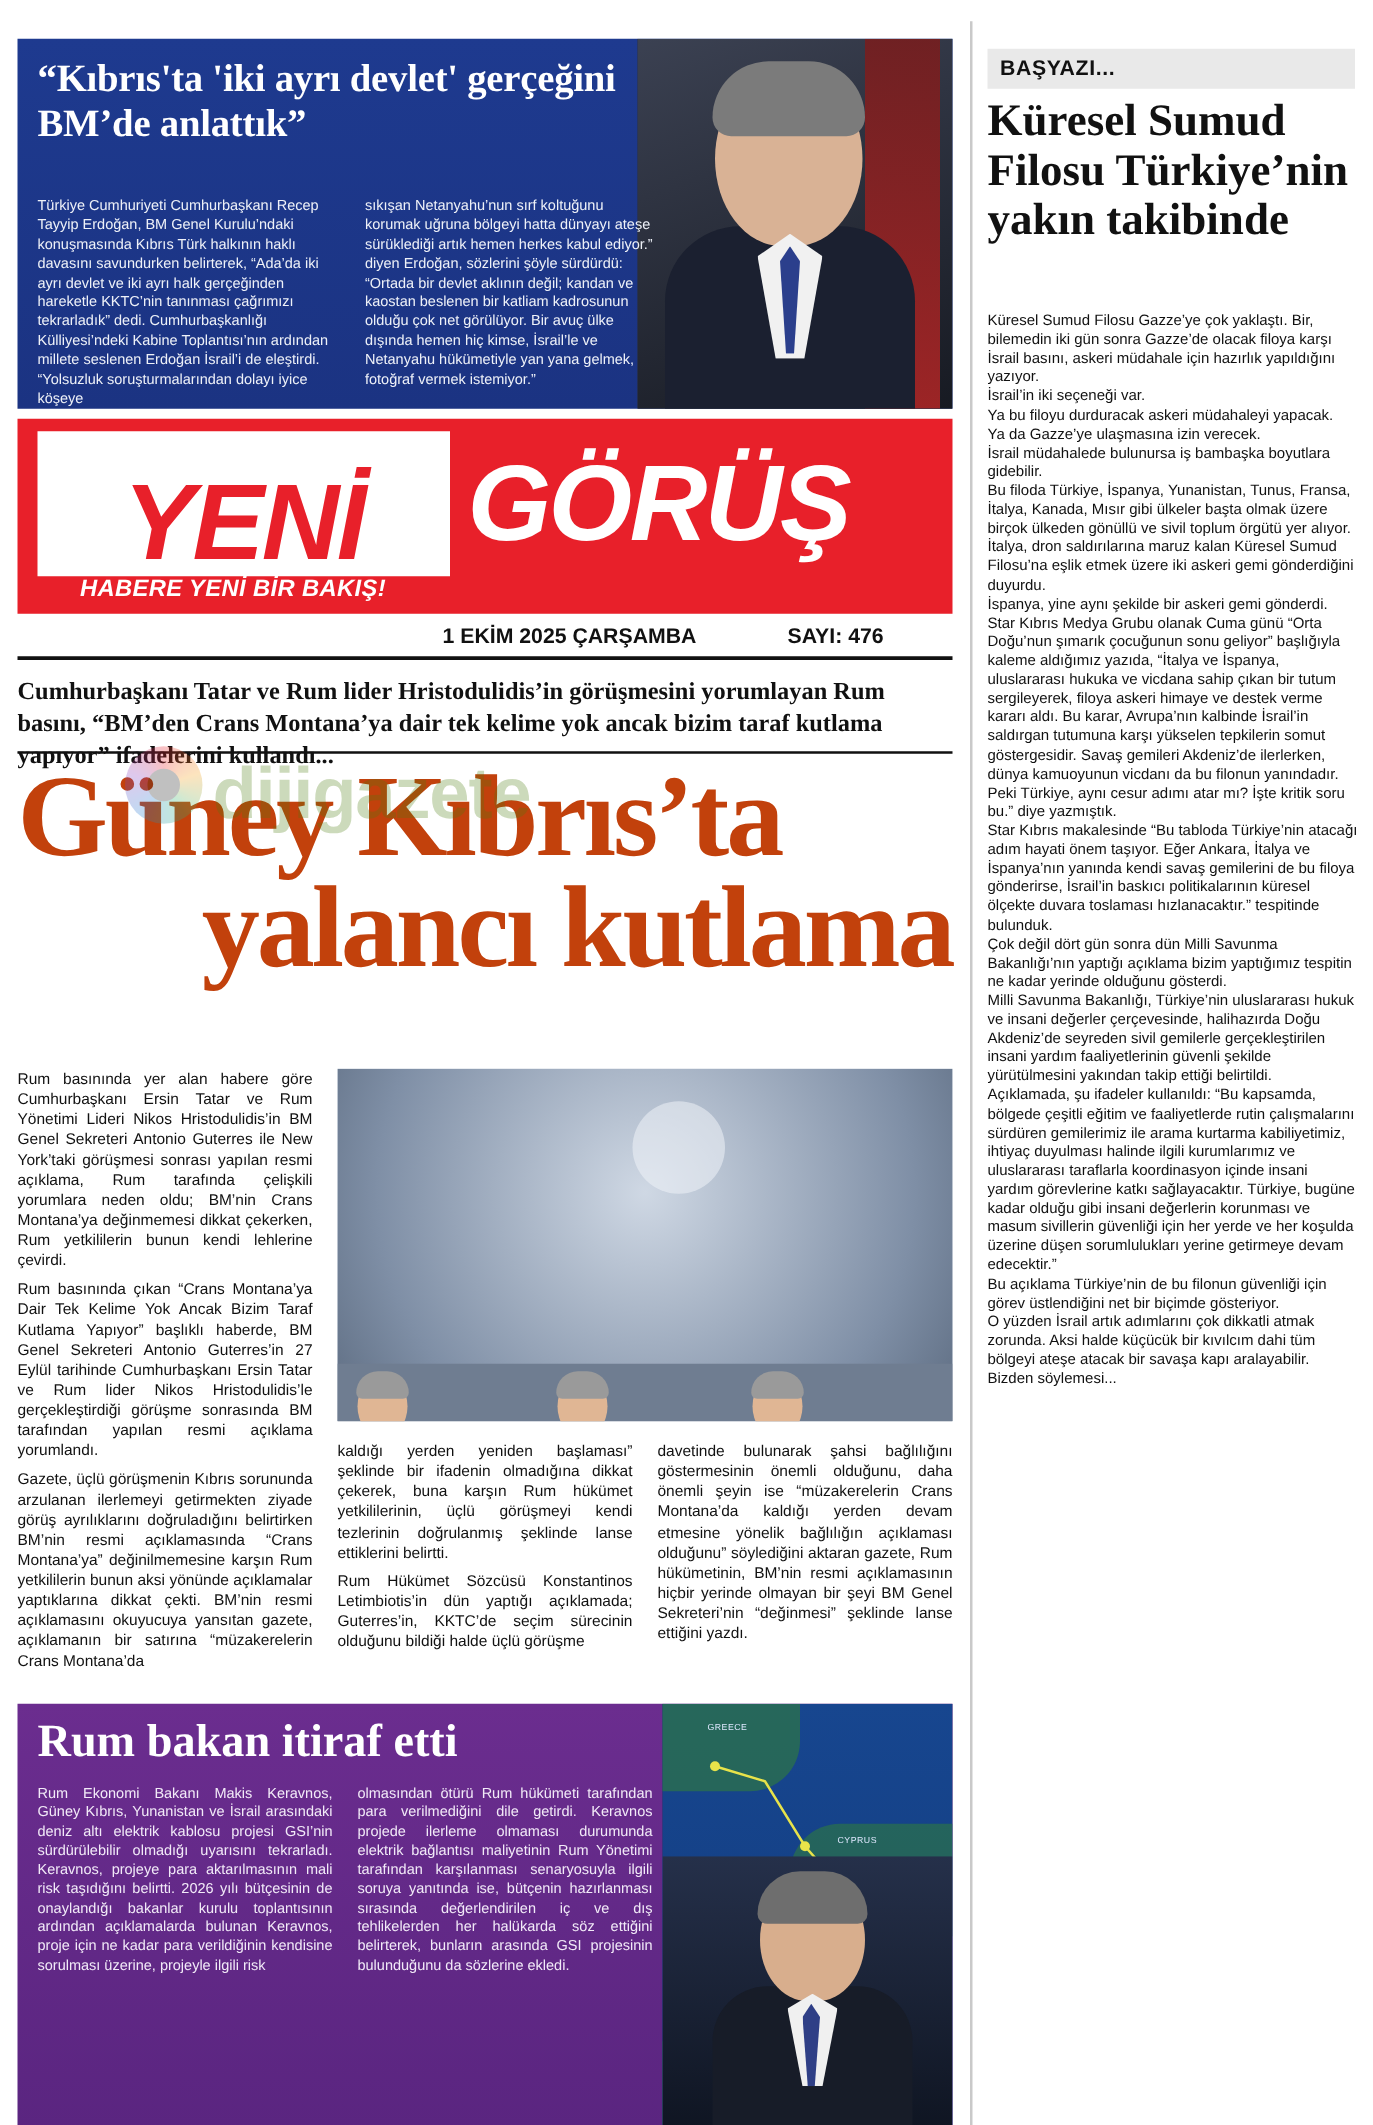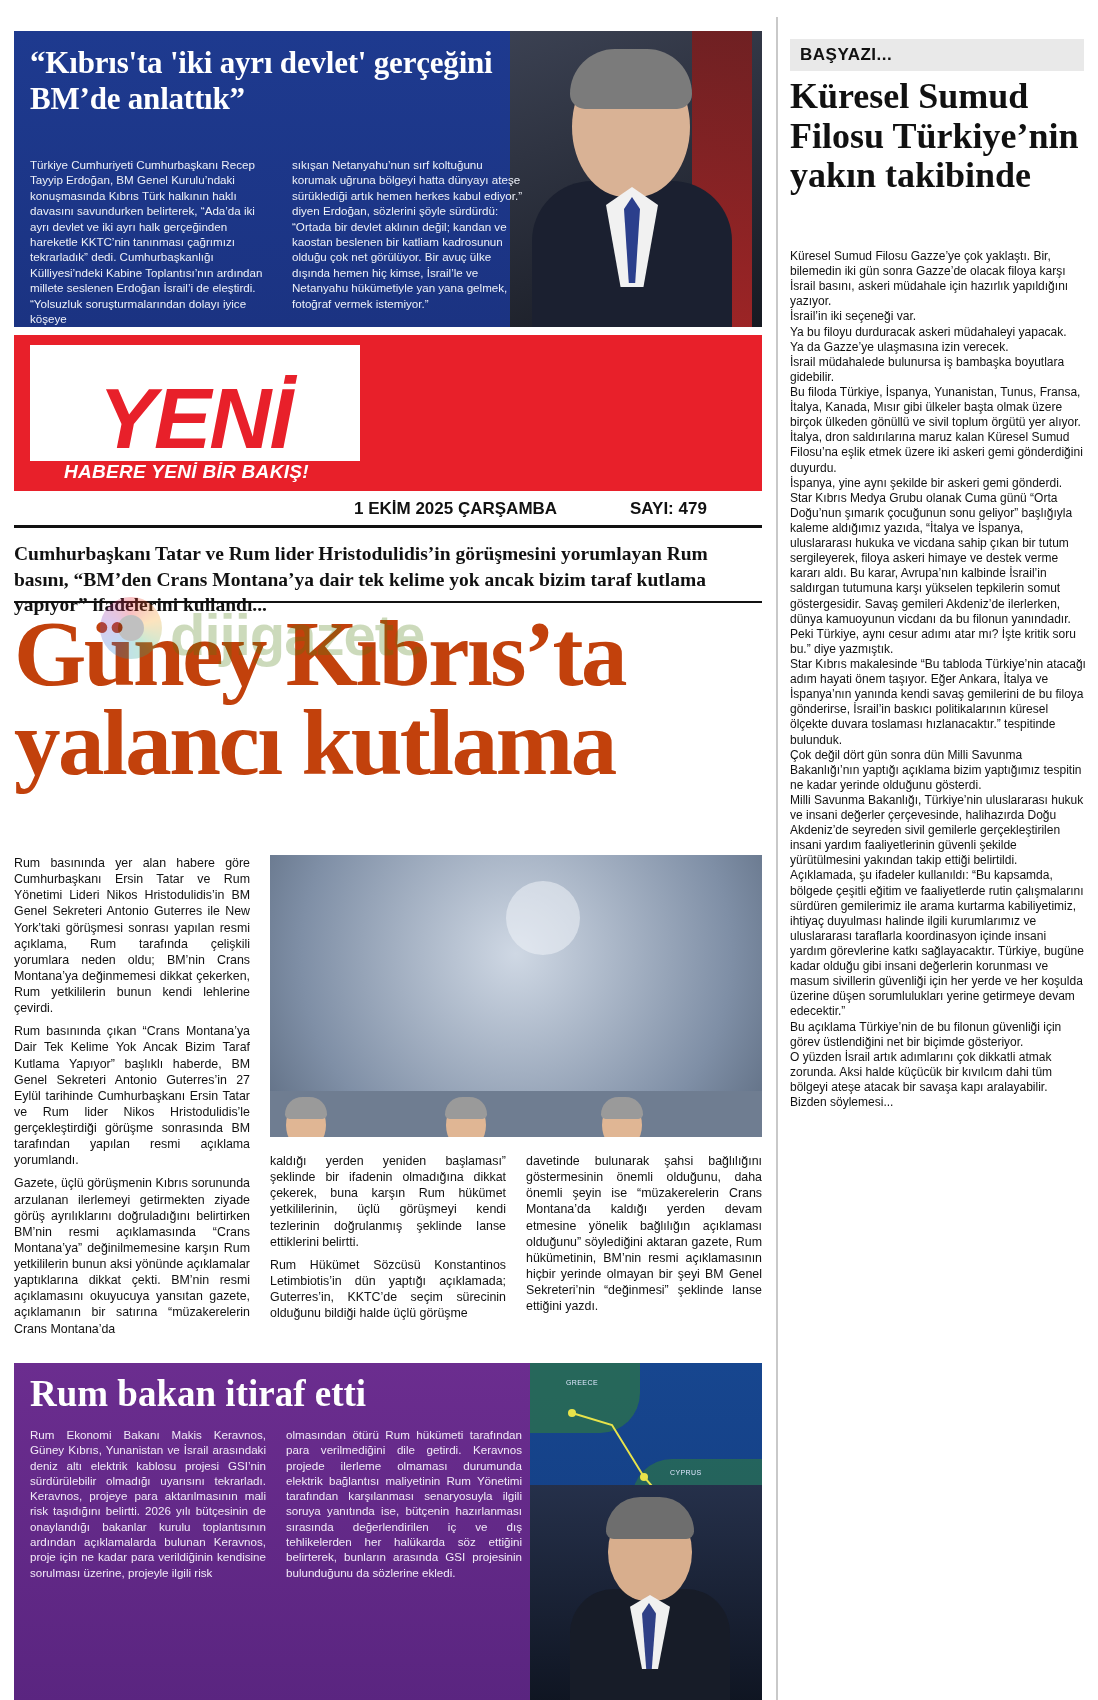--- a/index.html
+++ b/index.html
@@ -83,21 +83,21 @@
     line-height:1.32; color:#111;
   }
   .kicker-rule { position:absolute; left:14px; top:584px; width:748px; height:2px; background:#111; }
 
   
   .bighead {
     position:absolute; left:14px; top:592px; width:748px; height:230px;
     font-family:"Liberation Serif", serif; font-weight:bold;
     font-size:93px; line-height:.96; letter-spacing:-2.5px; color:#c2410c;
   }
-  .bighead .l2 { display:block; }
+  .bighead .l2 { display:block; text-align:right; }
 
   
   .wm { position:absolute; left:100px; top:570px; width:560px; height:90px; opacity:.28; pointer-events:none; }
   .wm .dot { position:absolute; left:0; top:10px; width:62px; height:62px; border-radius:50%;
     background: conic-gradient(#e8202a,#f6a01a,#2bb673,#1e7fd4,#8a3fc0,#e8202a); }
   .wm .dotin { position:absolute; left:18px; top:28px; width:26px; height:26px; border-radius:50%; background:#222; }
   .wm .txt { position:absolute; left:70px; top:14px; font-size:58px; font-weight:bold; color:#4d7c0f; letter-spacing:-1px; font-family:"Liberation Sans",sans-serif;}
 
   
   .bodyzone { position:absolute; left:14px; top:838px; width:748px; height:494px; }
@@ -191,24 +191,25 @@
         <div class="tb-col">Türkiye Cumhuriyeti Cumhurbaşkanı Recep Tayyip Erdoğan, BM Genel Kurulu’ndaki konuşmasında Kıbrıs Türk halkının haklı davasını savundurken belirterek, “Ada’da iki ayrı devlet ve iki ayrı halk gerçeğinden hareketle KKTC’nin tanınması çağrımızı tekrarladık” dedi. Cumhurbaşkanlığı Külliyesi’ndeki Kabine Toplantısı’nın ardından millete seslenen Erdoğan İsrail’i de eleştirdi. “Yolsuzluk soruşturmalarından dolayı iyice köşeye</div>
         <div class="tb-col second">sıkışan Netanyahu’nun sırf koltuğunu korumak uğruna bölgeyi hatta dünyayı ateşe sürüklediği artık hemen herkes kabul ediyor.” diyen Erdoğan, sözlerini şöyle sürdürdü: “Ortada bir devlet aklının değil; kandan ve kaostan beslenen bir katliam kadrosunun olduğu çok net görülüyor. Bir avuç ülke dışında hemen hiç kimse, İsrail’le ve Netanyahu hükümetiyle yan yana gelmek, fotoğraf vermek istemiyor.”</div>
       </div>
     </div>
 
     <div class="masthead">
       <div class="mh-box">
         <div class="mh-yeni">
           <span>YENİ</span>
         </div>
+        <div class="mh-gorus">GÖRÜŞ</div>
         <div class="mh-slogan">HABERE YENİ BİR BAKIŞ!</div>
       </div>
       <div class="mh-date">1 EKİM 2025 ÇARŞAMBA</div>
-      <div class="mh-issue">SAYI: 479</div>
+      <div class="mh-issue">SAYI: 476</div>
       <div class="mh-rule"></div>
     </div>
 
     <div class="kicker">Cumhurbaşkanı Tatar ve Rum lider Hristodulidis’in görüşmesini yorumlayan Rum basını, “BM’den Crans Montana’ya dair tek kelime yok ancak bizim taraf kutlama yapıyor” ifadelerini kullandı...</div>
     <div class="kicker-rule"></div>
 
     <div class="bighead">
       <span>Güney Kıbrıs’ta</span>
       <span class="l2">yalancı kutlama</span>
     </div>

